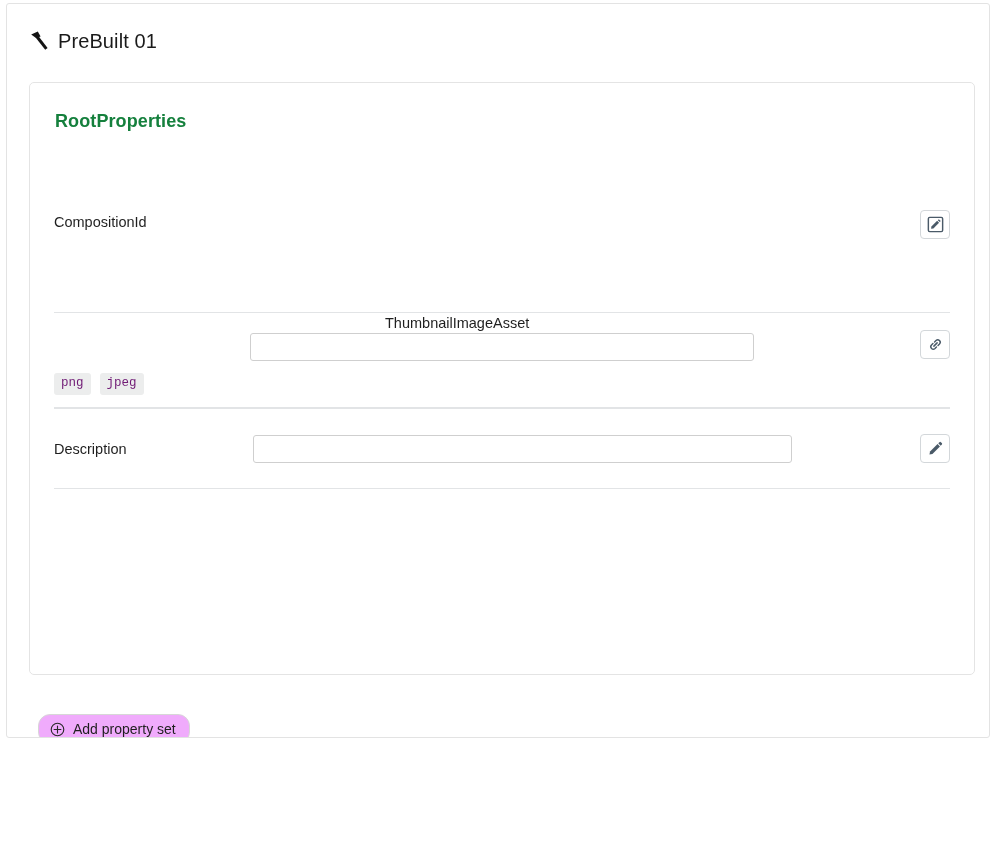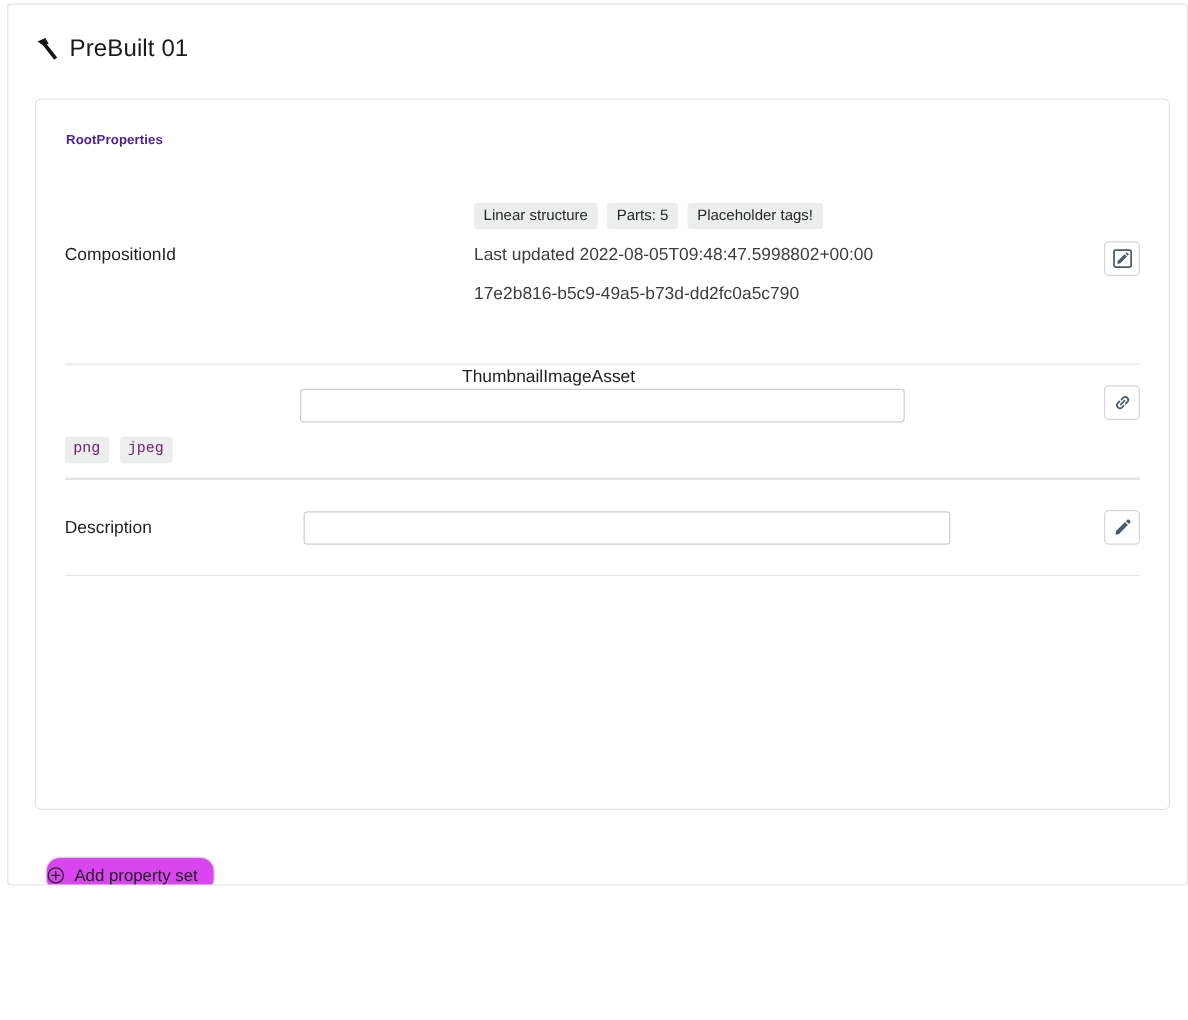--- a/index.html
+++ b/index.html
@@ -46,23 +46,23 @@
     position: absolute;
     left: 22px;
     top: 78px;
     width: 946px;
     height: 593px;
     border: 1px solid #e4e4e4;
     border-radius: 5px;
     background: #ffffff;
   }
   .card-heading {
-    font-size: 11px;
+    font-size: 18px;
     font-weight: bold;
-    color: #4c1d95;
+    color: #15803d;
     padding: 28px 0 0 25px;
     letter-spacing: 0.1px;
   }
 
   
   .rows { padding: 0 24px; }
   .prop-row {
     position: relative;
     display: flex;
     align-items: center;
@@ -196,24 +196,24 @@
 
   
   .add-btn {
     position: absolute;
     left: 31px;
     top: 710px;
     height: 30px;
     display: inline-flex;
     align-items: center;
     gap: 8px;
-    padding: 0 13px 0 0;
+    padding: 0 13px 0 11px;
     border: 1px solid #d7d7d7;
     border-radius: 12px;
-    background: #d946ef;
+    background: #f0abfc;
     font-size: 14px;
     color: #1f1f1f;
     cursor: pointer;
     font-family: "Liberation Sans", sans-serif;
   }
   .add-btn svg { display: block; flex: none; }
 </style>
 </head>
 <body>
 
@@ -229,29 +229,20 @@
     <span class="page-title">PreBuilt 01</span>
   </div>
 
   <div class="prop-card">
     <div class="card-heading">RootProperties</div>
 
     <div class="rows">
 
       <div class="prop-row row-composition">
         <div class="row-label">CompositionId</div>
-        <div class="composition-body">
-          <div class="tag-strip">
-            <span class="tag">Linear structure</span>
-            <span class="tag">Parts: 5</span>
-            <span class="tag">Placeholder tags!</span>
-          </div>
-          <div class="meta-line">Last updated 2022-08-05T09:48:47.5998802+00:00</div>
-          <div class="meta-line">17e2b816-b5c9-49a5-b73d-dd2fc0a5c790</div>
-        </div>
         <button class="action-btn" style="top:78px;">
           <span>
             <svg width="17" height="17" viewBox="0 0 20 20" aria-hidden="true">
               <rect x="1.6" y="1.6" width="16.8" height="16.8" rx="1.6" fill="none" stroke="#4a5a68" stroke-width="1.7"></rect>
               <path d="M5.2 12.4 L11.9 5.7 L14.2 8.0 L7.5 14.7 L4.8 15.1 Z" fill="#4a5a68"></path>
               <path d="M12.7 4.9 L13.9 3.7 L16.2 6.0 L15.0 7.2 Z" fill="#4a5a68"></path>
             </svg>
           </span>
         </button>
       </div>

